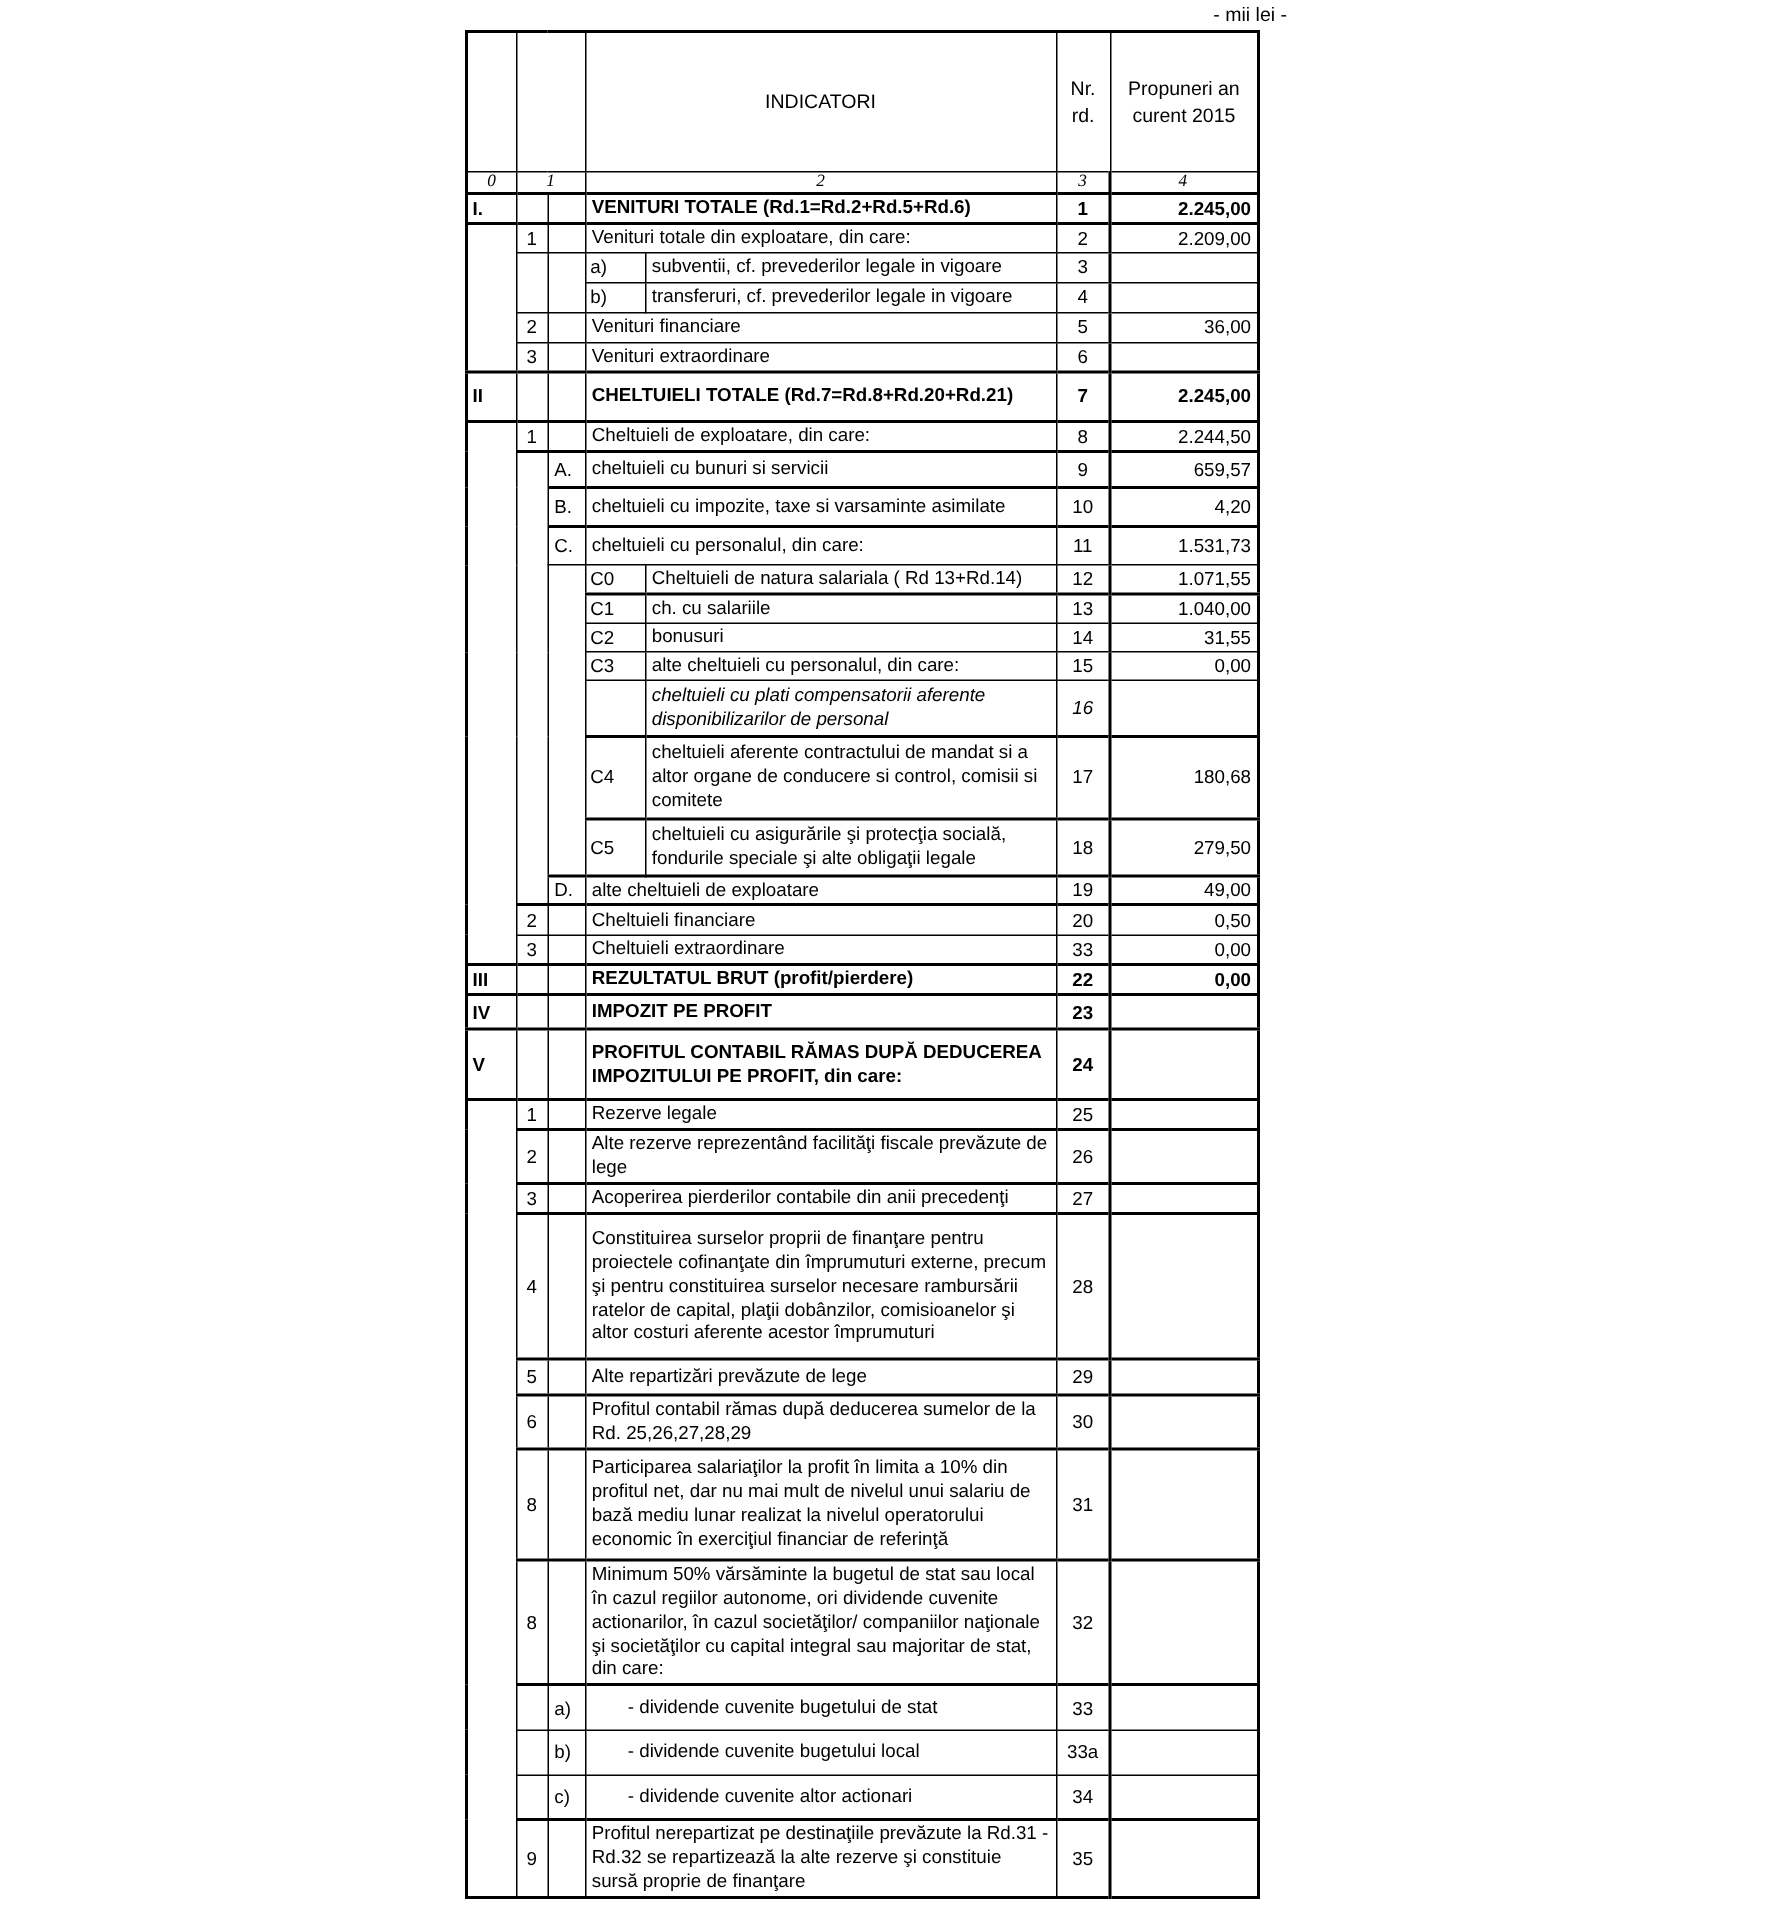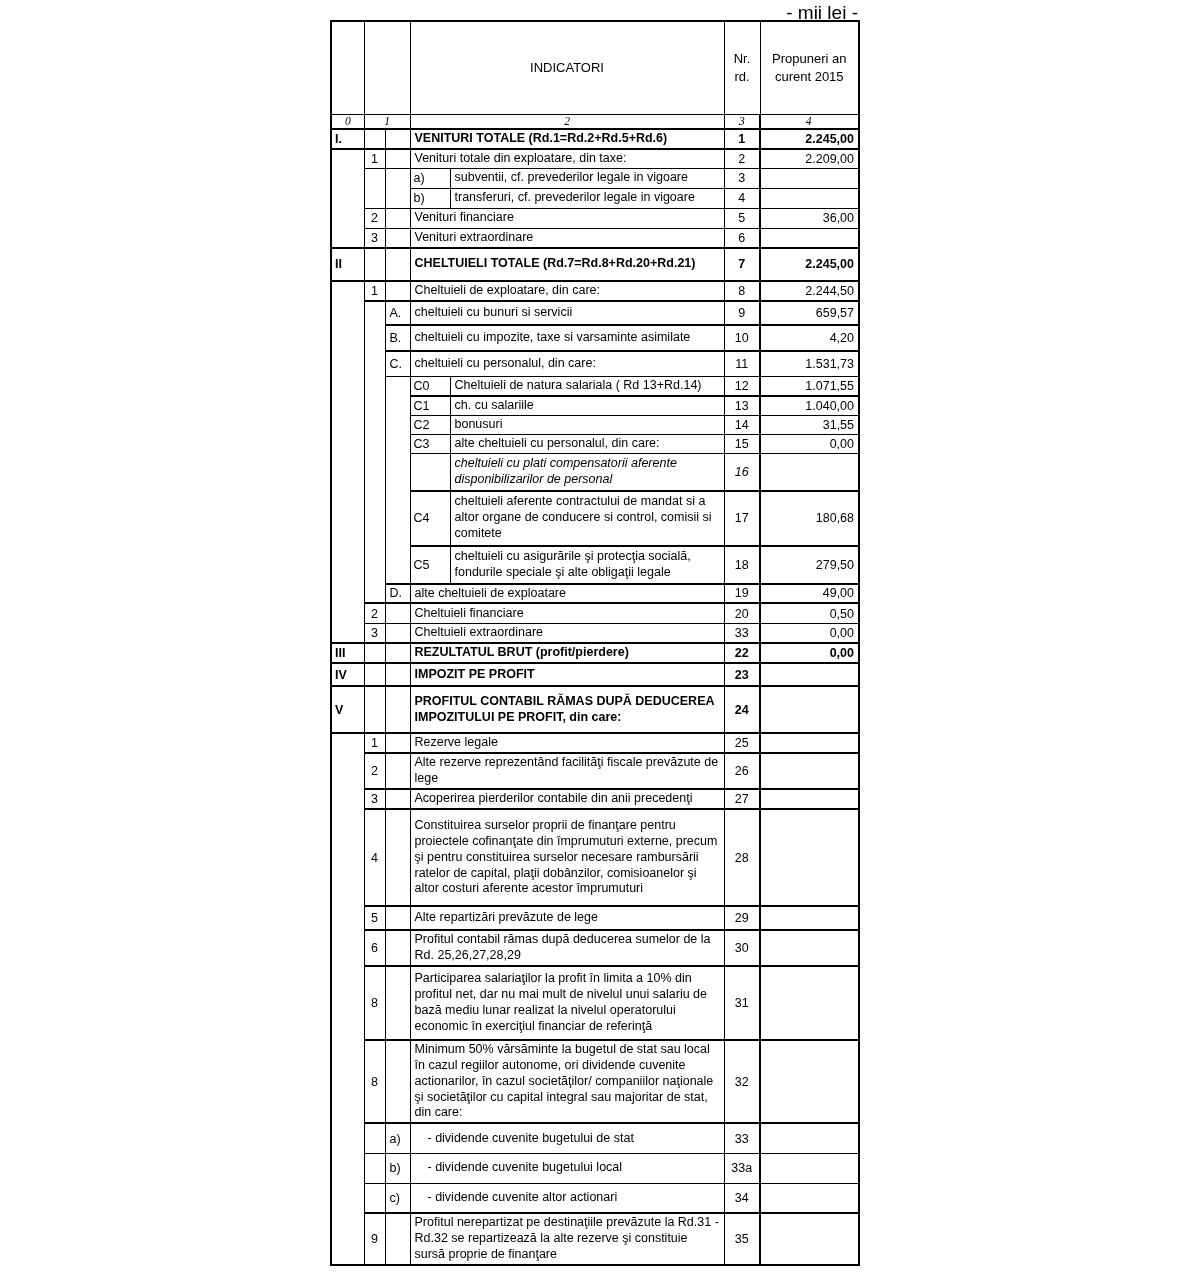--- a/index.html
+++ b/index.html
@@ -1,36 +1,36 @@
 <!DOCTYPE html>
 <html><head>
 <meta charset="utf-8">
 <style>
   html,body{margin:0;padding:0;background:#ffffff;}
   body{width:1182px;height:1276px;position:relative;overflow:hidden;
        font-family:"Liberation Sans",sans-serif;color:#000;}
   .unit-label{position:absolute;left:330px;top:2px;width:528px;
-       text-align:right;font-size:19px;}
-  .table-wrap{position:absolute;left:330px;top:20px;}
+       text-align:right;font-size:13px;}
+  .table-wrap{position:absolute;left:310px;top:20px;}
   table.budget-table{border-collapse:collapse;table-layout:fixed;width:528px;
        border:2px solid #000;font-size:12.5px;}
   td,th{border:1px solid #000;padding:0 2px;vertical-align:middle;
        font-weight:normal;overflow:hidden;}
   th.hdr{text-align:center;font-size:13px;line-height:1.35;}
   tr.hdr-row{height:93px;}
   tr.colnum-row{height:15px;}
   tr.colnum-row td{border-bottom:2px solid #000;text-align:center;
        font-style:italic;font-size:11.5px;
        font-family:"Liberation Serif",serif;}
   td.c1{text-align:left;padding-left:3px;}
   td.c2{text-align:center;}
   td.c3{text-align:left;padding-left:4px;}
   td.c4{text-align:left;padding-left:3px;}
   td.ctext{padding:1px 2px 1px 4px;line-height:1.27;}
-  td.ctext.dash{padding-left:17px;}
+  td.ctext.dash{padding-left:28px;}
   td.cnr{text-align:center;}
   td.cval{text-align:right;border-left:2px solid #000;padding-right:4px;}
   tr.bold td{font-weight:bold;}
   tr.hb td{border-top-width:2px;}
 </style>
 </head>
 <body>
 
 <div class="unit-label">- mii lei -</div>
 
@@ -67,21 +67,21 @@
           <td class="c2"></td>
           <td class="c3"></td>
           <td class="ctext" colspan="2">VENITURI TOTALE  (Rd.1=Rd.2+Rd.5+Rd.6)</td>
           <td class="cnr">1</td>
           <td class="cval">2.245,00</td>
         </tr>
         <tr class="hb" style="height: 19px;">
           <td class="c1" rowspan="5"></td>
           <td class="c2">1</td>
           <td class="c3"></td>
-          <td class="ctext" colspan="2">Venituri totale din exploatare, din taxe:</td>
+          <td class="ctext" colspan="2">Venituri totale din exploatare, din care:</td>
           <td class="cnr">2</td>
           <td class="cval">2.209,00</td>
         </tr>
         <tr style="height: 20px;">
           <td class="c2" rowspan="2"></td>
           <td class="c3" rowspan="2"></td>
           <td class="c4">a)</td>
           <td class="ctext">subventii, cf. prevederilor legale in vigoare</td>
           <td class="cnr">3</td>
           <td class="cval"></td>

